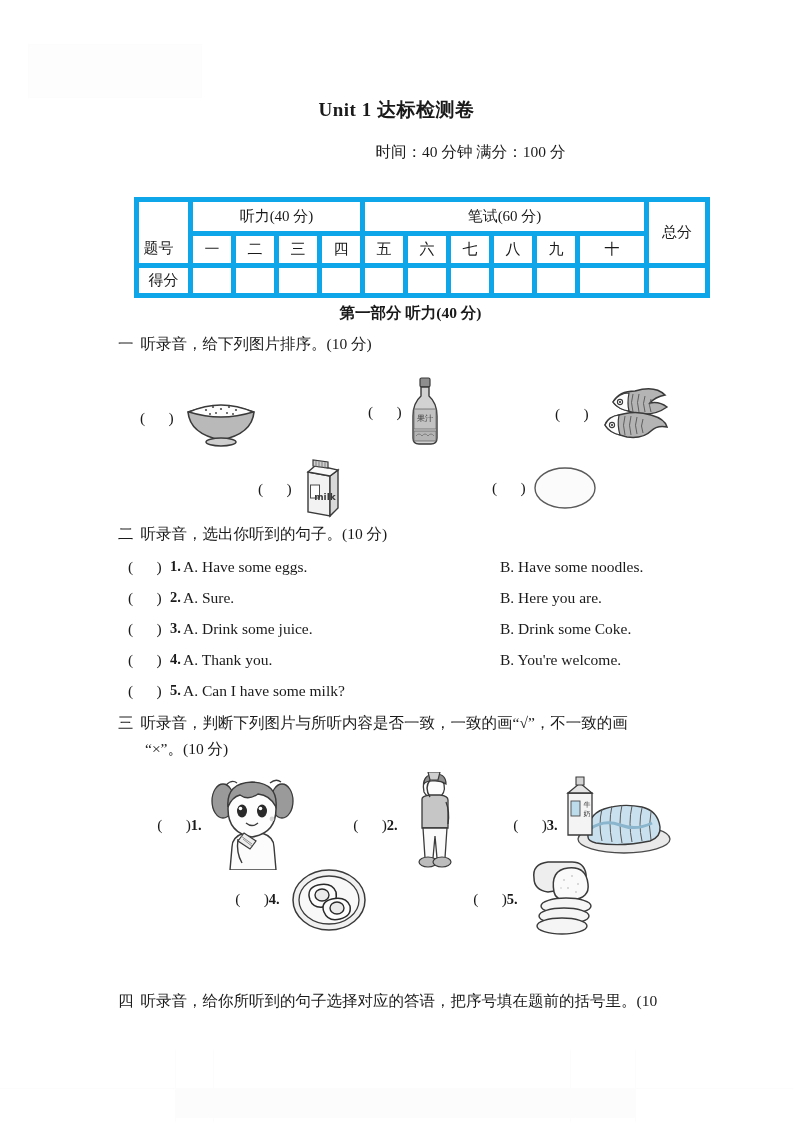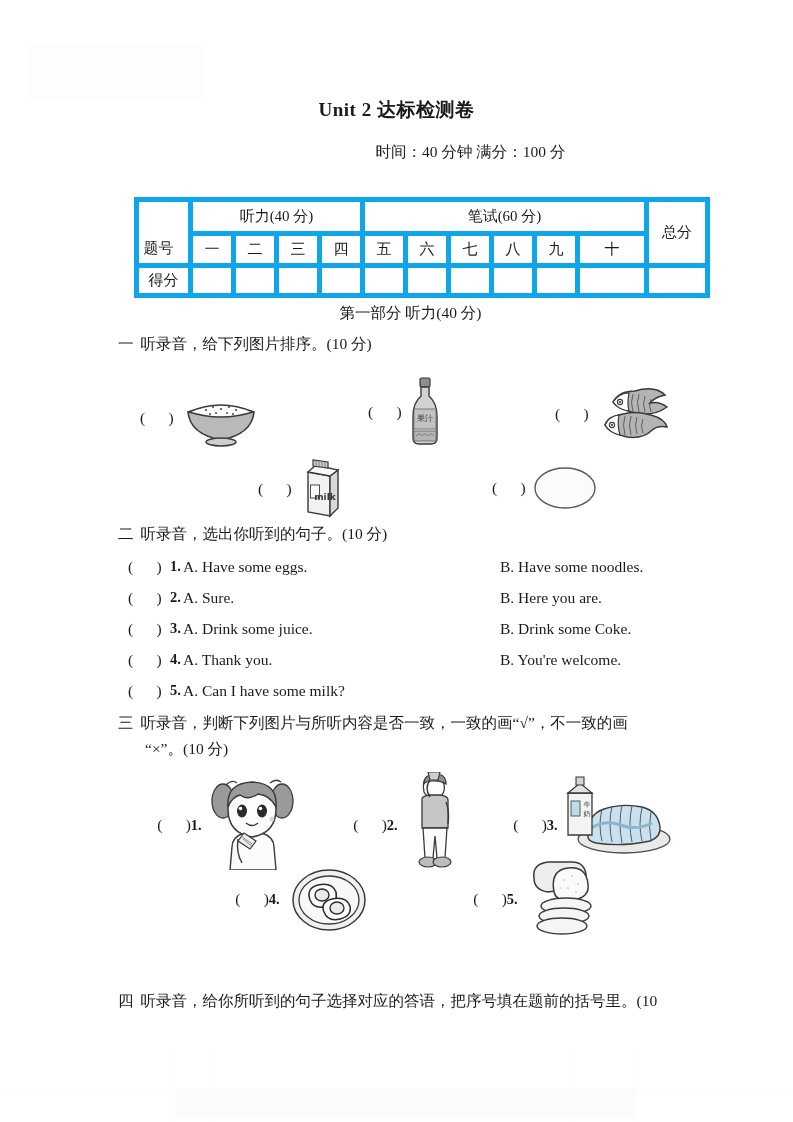--- a/index.html
+++ b/index.html
@@ -85,20 +85,21 @@
 
   
   .part-heading {
     position: absolute;
     left: 0; top: 303px;
     width: 793px;
     text-align: center;
     font-size: 15.5px;
     padding-left: 28px;
     box-sizing: border-box;
+    font-weight: bold;
   }
   .q-heading {
     position: absolute;
     font-size: 15.5px;
     line-height: 26px;
   }
   .q-heading .qnum { margin-right: 7px; }
   .q1h { left: 118px; top: 331px; }
   .q2h { left: 118px; top: 521px; }
   .q3h { left: 118px; top: 710px; width: 565px; }
@@ -152,21 +153,21 @@
 <body>
 
 <div class="wm-topleft"></div>
 <div class="wm-bottom"></div>
 <div class="wm-line-v" style="left:175px"></div>
 <div class="wm-line-v" style="left:213px"></div>
 <div class="wm-line-v" style="left:570px"></div>
 <div class="wm-line-v" style="left:635px"></div>
 <div class="wm-line-h" style="top:1088px"></div>
 
-<div class="title">Unit 2  达标检测卷</div>
+<div class="title">Unit 1  达标检测卷</div>
 <div class="subtitle">时间：40 分钟    满分：100 分</div>
 
 <table class="score-table">
   <tbody>
       <tr class="row-head">
     <td class="st-label" rowspan="2"></td>
     <td class="st-narrow" colspan="4">听力(40 分)</td>
     <td class="st-narrow" colspan="6">笔试(60 分)</td>
     <td class="st-total" rowspan="2">总分</td>
   </tr>

